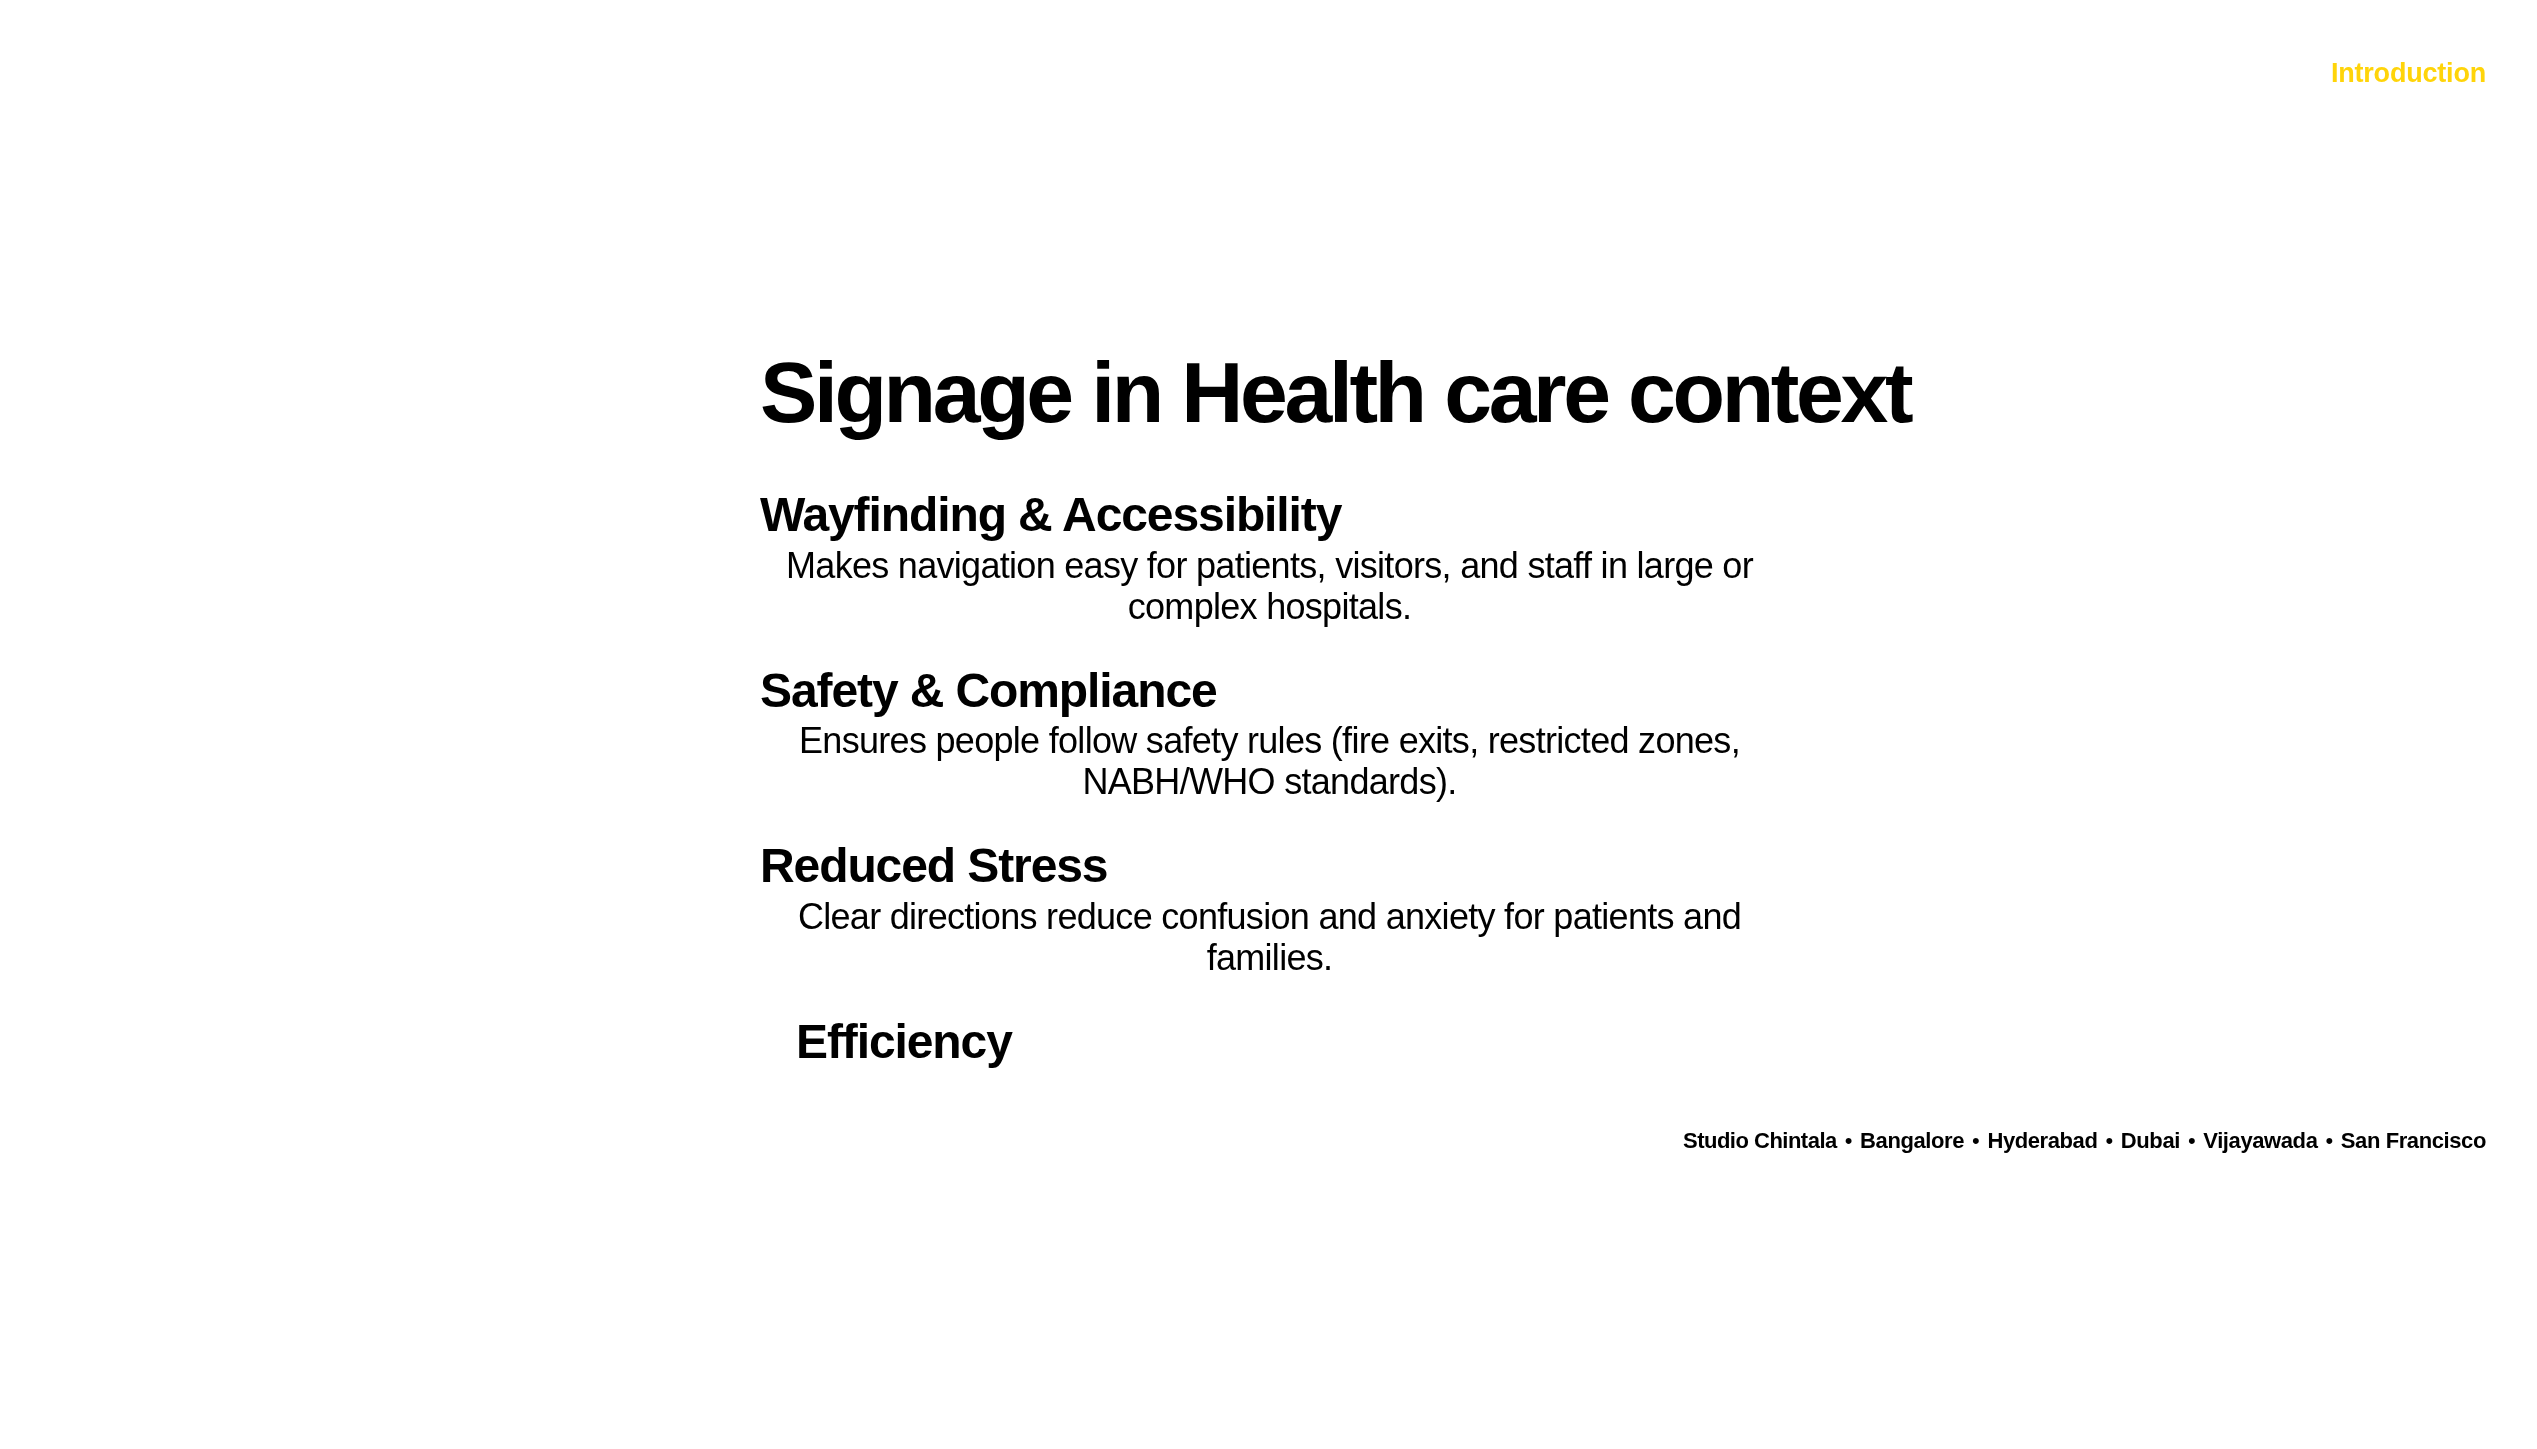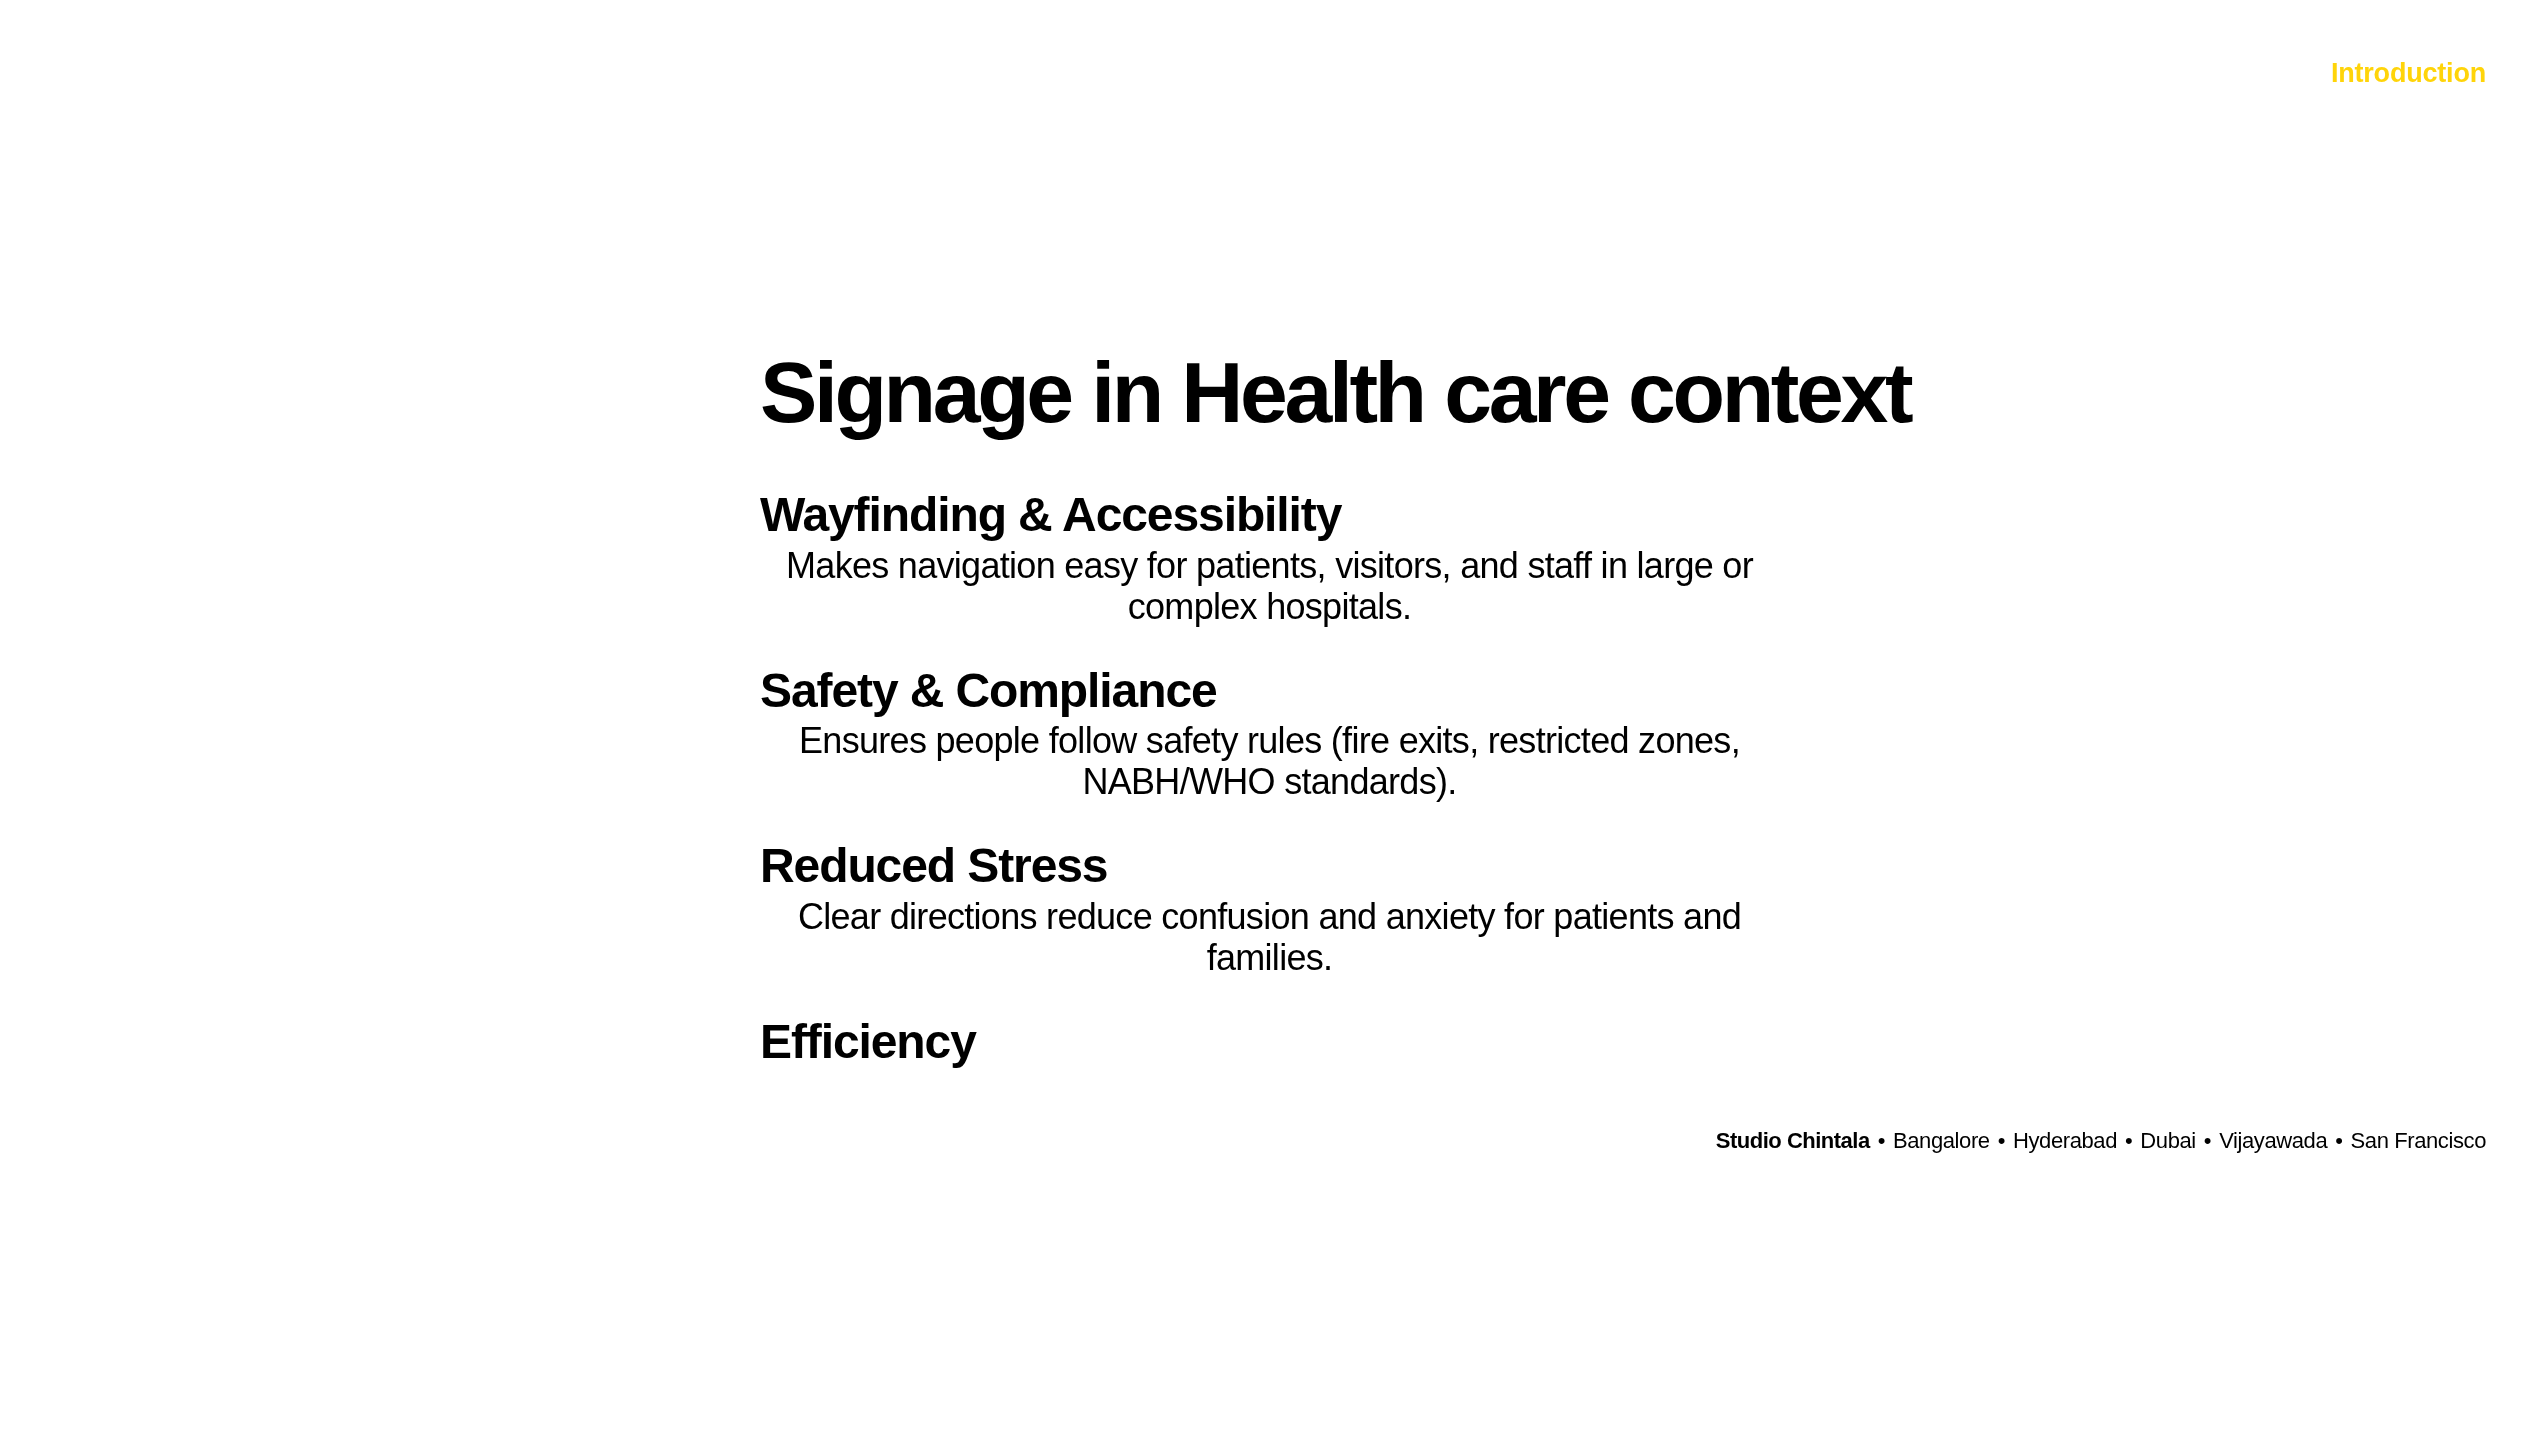--- a/index.html
+++ b/index.html
@@ -53,20 +53,21 @@
 
   .sections {
     display: block;
   }
 
   .section {
     margin-bottom: 38px;
   }
   .section:last-child {
     margin-bottom: 0;
+    margin-left: 36px;
   }
 
   .section-heading {
     font-size: 48px;
     font-weight: 700;
     line-height: 1.08;
     letter-spacing: -1.1px;
     color: #000000;
     margin: 0 0 3.7px 0;
   }
@@ -99,21 +100,21 @@
   .footer-brand {
     font-weight: 700;
     letter-spacing: -0.5px;
   }
   .footer-sep {
     display: inline-block;
     padding: 0 8px;
     font-weight: 400;
   }
   .footer-city {
-    font-weight: 400;
+    font-weight: 700;
   }
 </style>
 </head>
 <body>
 
 <div class="slide" style="background: rgb(255, 255, 255); color: rgb(0, 0, 0);">
 
   <div class="eyebrow" style="color: rgb(255, 212, 9);">Introduction</div>
 
   <div class="content">

